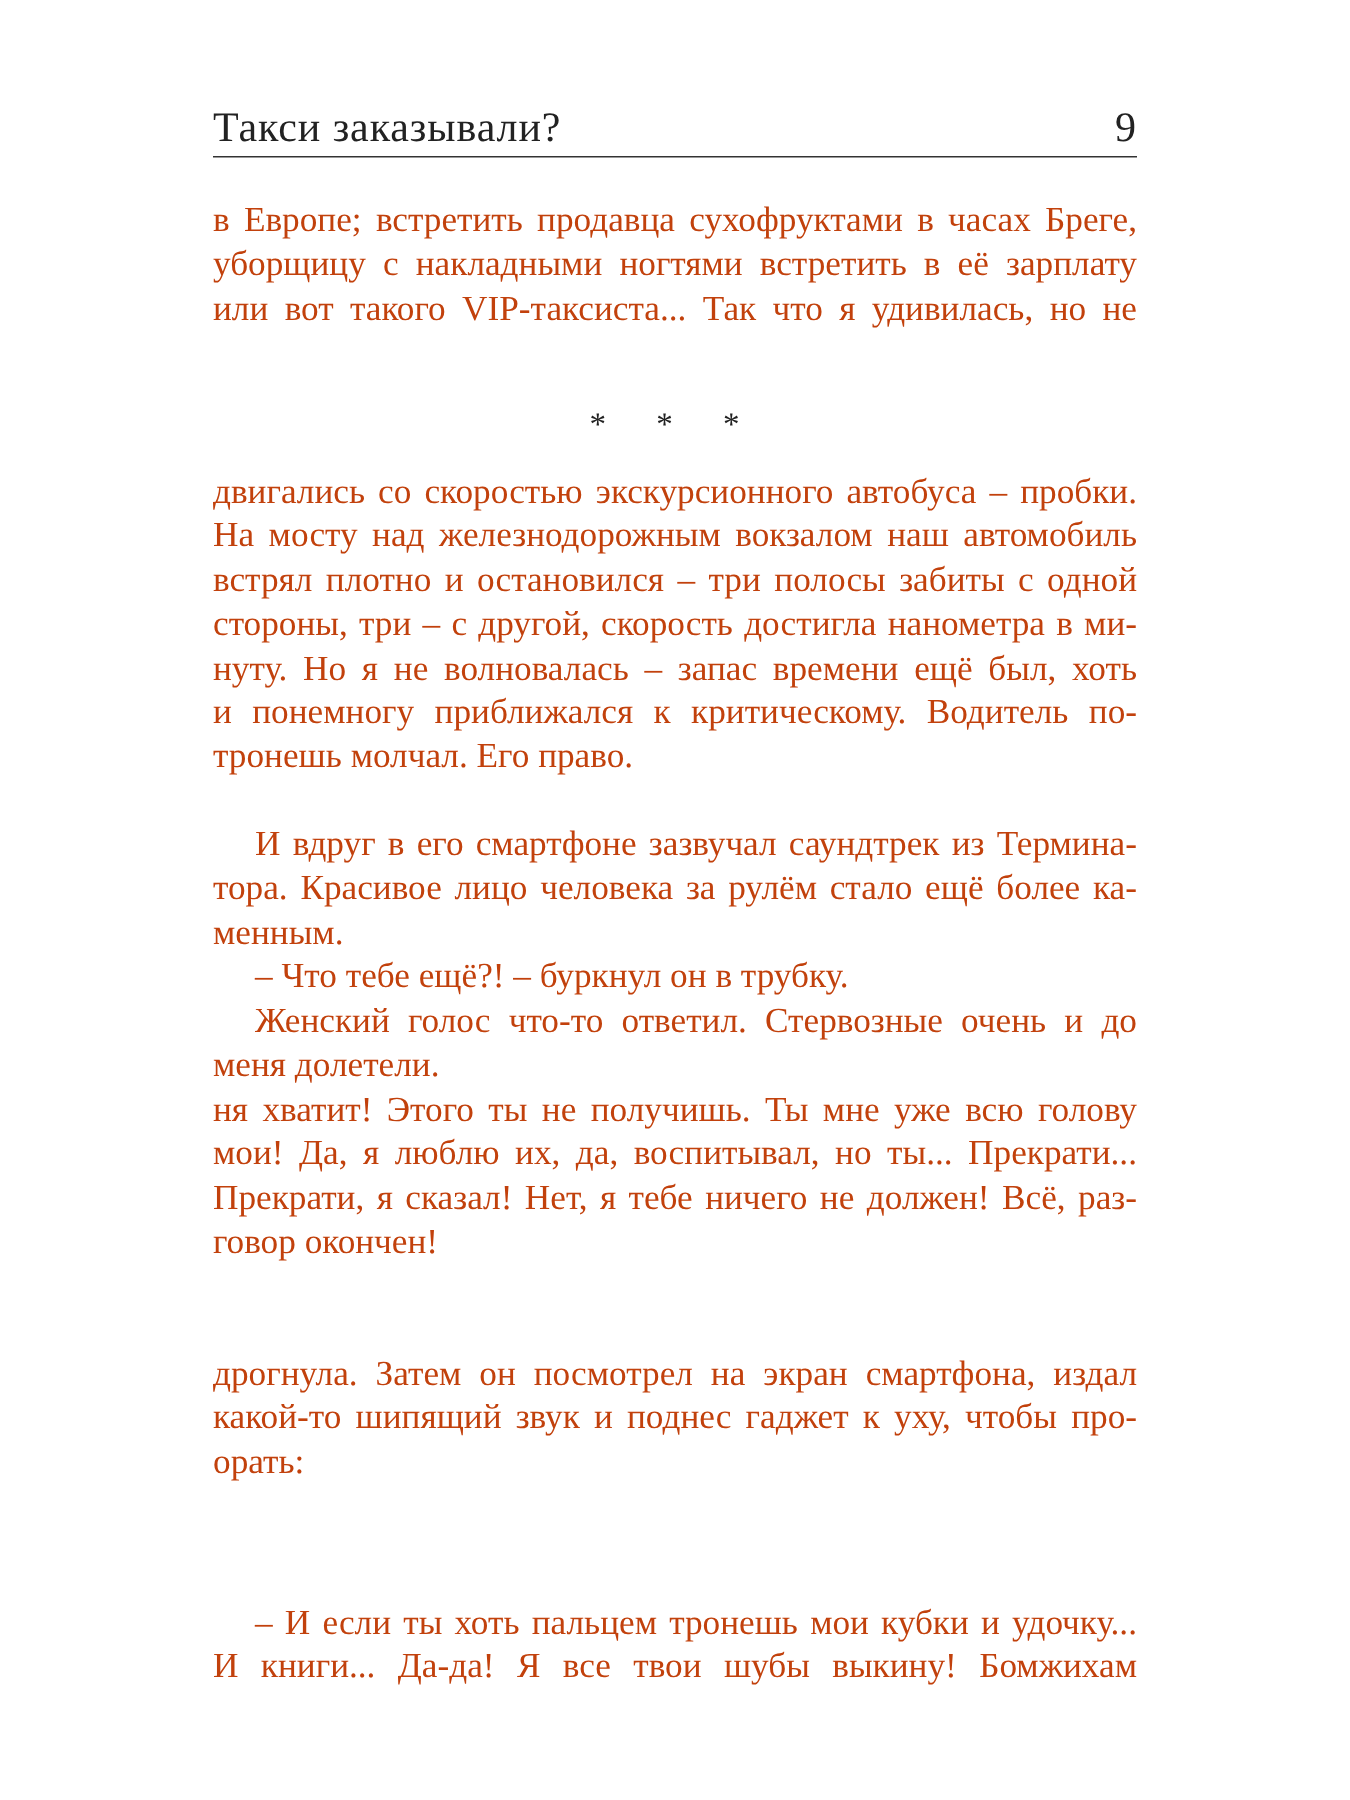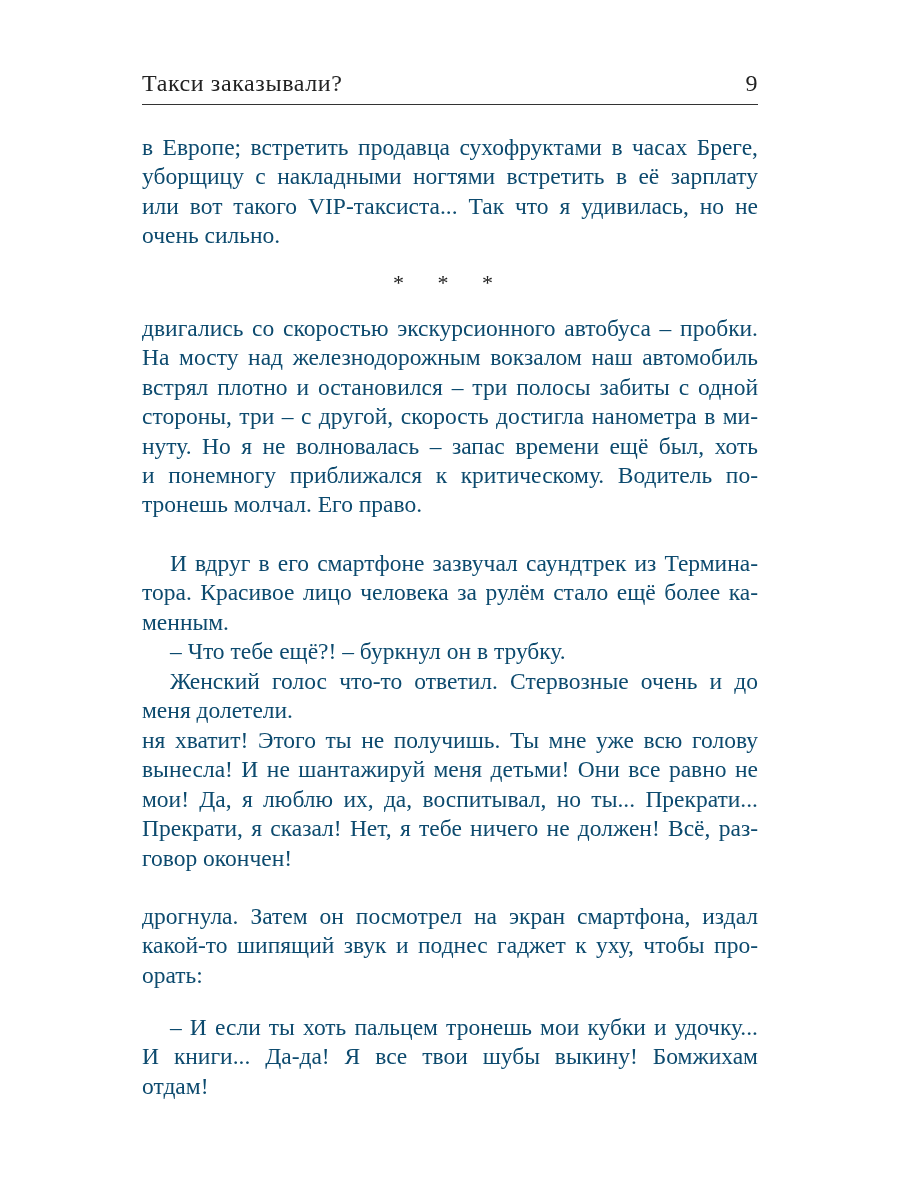--- a/index.html
+++ b/index.html
@@ -23,39 +23,39 @@
     }
     .running-head {
       position: absolute;
       top: 70px;
       left: 0;
       width: 616px;
       height: 36px;
       display: flex;
       justify-content: space-between;
       align-items: baseline;
-      font-size: 24px;
+      font-size: 28px;
       letter-spacing: 0.6px;
       color: #222;
     }
     .head-rule {
       position: absolute;
       top: 104px;
       left: 0;
       width: 616px;
       height: 0;
       border-top: 1.4px solid #333;
     }
     .text-block {
       position: absolute;
       left: 0;
       width: 616px;
       font-size: 23.5px;
       line-height: 29.4px;
-      color: #0c4a6e;
+      color: #c2410c;
     }
     .line {
       display: block;
       height: 29.4px;
       white-space: nowrap;
       text-align: justify;
       text-align-last: justify;
     }
     .line.last {
       text-align-last: left;
@@ -82,21 +82,20 @@
   <div class="running-head">
     <span>Такси заказывали?</span>
     <span>9</span>
   </div>
   <div class="head-rule"></div>
 
   <div class="text-block" style="top:133px">
     <span class="line">в Европе; встретить продавца сухофруктами в часах Бреге,</span>
     <span class="line">уборщицу с накладными ногтями встретить в её зарплату</span>
     <span class="line">или вот такого VIP-таксиста... Так что я удивилась, но не</span>
-    <span class="line last">очень сильно.</span>
   </div>
 
   <div class="separator">* * *</div>
 
   <div class="text-block" style="top:314px">
     <span class="line">двигались со скоростью экскурсионного автобуса – пробки.</span>
     <span class="line">На мосту над железнодорожным вокзалом наш автомобиль</span>
     <span class="line">встрял плотно и остановился – три полосы забиты с одной</span>
     <span class="line">стороны, три – с другой, скорость достигла нанометра в ми-</span>
     <span class="line">нуту. Но я не волновалась – запас времени ещё был, хоть</span>
@@ -114,31 +113,29 @@
     <span class="line indent last">– Что тебе ещё?! – буркнул он в трубку.</span>
   </div>
 
   <div class="text-block" style="top:667px">
     <span class="line indent">Женский голос что-то ответил. Стервозные очень и до</span>
     <span class="line last">меня долетели.</span>
   </div>
 
   <div class="text-block" style="top:726px">
     <span class="line">ня хватит! Этого ты не получишь. Ты мне уже всю голову</span>
-    <span class="line">вынесла! И не шантажируй меня детьми! Они все равно не</span>
     <span class="line">мои! Да, я люблю их, да, воспитывал, но ты... Прекрати...</span>
     <span class="line">Прекрати, я сказал! Нет, я тебе ничего не должен! Всё, раз-</span>
     <span class="line last">говор окончен!</span>
   </div>
 
   <div class="text-block" style="top:902px">
     <span class="line">дрогнула. Затем он посмотрел на экран смартфона, издал</span>
     <span class="line">какой-то шипящий звук и поднес гаджет к уху, чтобы про-</span>
     <span class="line last">орать:</span>
   </div>
 
-  <div class="text-block" style="top:1013px">
+  <div class="text-block" style="top:1068px">
     <span class="line indent">– И если ты хоть пальцем тронешь мои кубки и удочку...</span>
     <span class="line">И книги... Да-да! Я все твои шубы выкину! Бомжихам</span>
-    <span class="line last">отдам!</span>
   </div>
 
 </div>
 
 </body></html>

